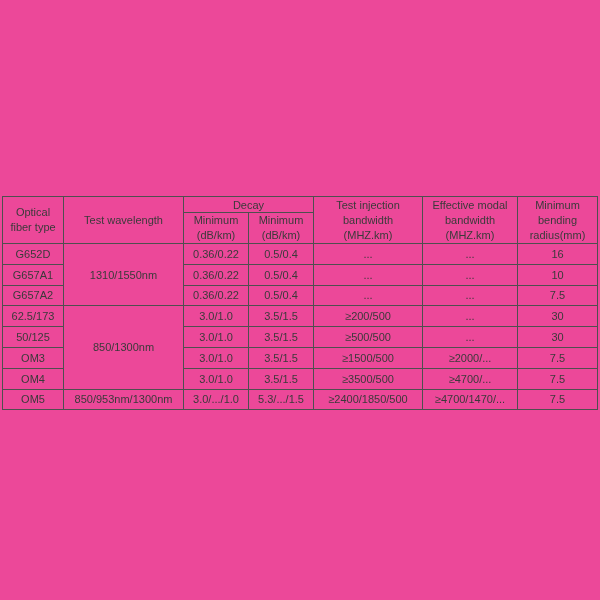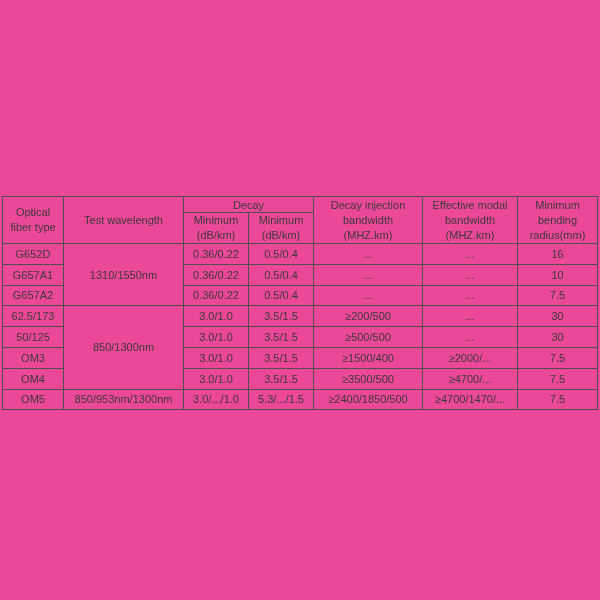--- a/index.html
+++ b/index.html
@@ -66,21 +66,21 @@
       </colgroup>
       <thead>
         <tr class="hdr-top">
           <th rowspan="2">
             <span class="line">Optical</span>
             <span class="line">fiber type</span>
           </th>
           <th rowspan="2">Test wavelength</th>
           <th colspan="2">Decay</th>
           <th rowspan="2">
-            <span class="line">Decay injection</span>
+            <span class="line">Test injection</span>
             <span class="line">bandwidth</span>
             <span class="line">(MHZ.km)</span>
           </th>
           <th rowspan="2">
             <span class="line">Effective modal</span>
             <span class="line">bandwidth</span>
             <span class="line">(MHZ.km)</span>
           </th>
           <th rowspan="2">
             <span class="line">Minimum</span>
@@ -139,21 +139,21 @@
           <td>3.0/1.0</td>
           <td>3.5/1.5</td>
           <td>≥500/500</td>
           <td>...</td>
           <td>30</td>
         </tr>
         <tr class="data-row">
           <td>OM3</td>
           <td>3.0/1.0</td>
           <td>3.5/1.5</td>
-          <td>≥1500/400</td>
+          <td>≥1500/500</td>
           <td>≥2000/...</td>
           <td>7.5</td>
         </tr>
         <tr class="data-row">
           <td>OM4</td>
           <td>3.0/1.0</td>
           <td>3.5/1.5</td>
           <td>≥3500/500</td>
           <td>≥4700/...</td>
           <td>7.5</td>

